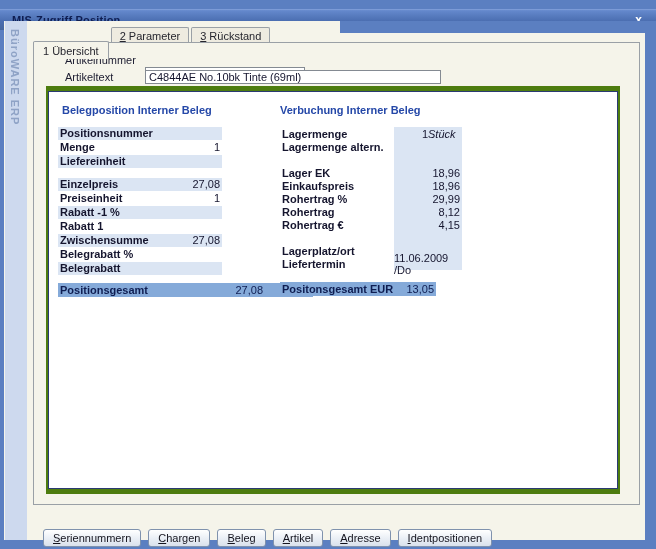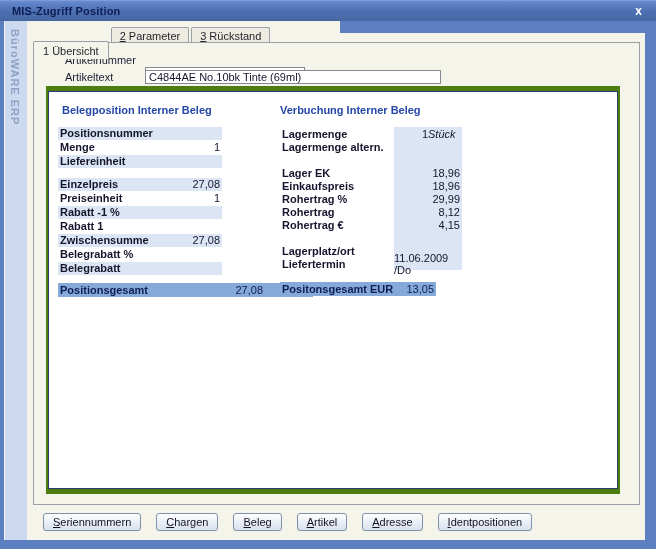--- a/index.html
+++ b/index.html
@@ -2,21 +2,21 @@
 <html><head>
 <meta charset="utf-8">
 <style>
   * { margin:0; padding:0; box-sizing:border-box; }
   html,body { width:656px; height:549px; background:#fff; }
   body { font-family:"Liberation Sans", sans-serif; font-size:11px; color:#15152e; }
 
   .window { position:relative; width:656px; height:549px; background:#5b7fc1; overflow:hidden; }
 
   
-  .titlebar { position:absolute; left:0; top:0; width:100%; height:21px;
+  .titlebar { position:absolute; left:0; top:9px; width:100%; height:21px;
     background:linear-gradient(#86a3dc 0%, #6488cc 8%, #4c6fb2 55%, #46679f 100%);
     display:flex; align-items:center; padding:0 10px 0 12px; }
   .titlebar .title { font-weight:bold; color:#0f1e52; letter-spacing:.2px; }
   .titlebar .close { margin-left:auto; color:#fff; font-weight:bold; font-size:12px; line-height:12px;
     padding:0 4px; cursor:default; }
 
   
   .top-strip { position:absolute; left:340px; top:21px; right:0; height:12px; background:#5b7fc1; z-index:4; }
 
   
@@ -74,21 +74,21 @@
 
   .spacer-l1 { height:9px; } .spacer-l2 { height:7px; } .spacer-r { height:12px; }
 
   .band { height:14px; background:#85aad9; display:flex; align-items:center; padding:0 2px; }
   .band .lbl { flex:1; font-weight:bold; color:#0f1e52; }
   .band .val { text-align:right; color:#0f1e52; }
   .band-left  { width:255px;gap:16px; } .band-left .val { padding-right:48px; }
   .band-right { width:156px; }
 
   
-  .btn-bar { position:absolute; left:39px; top:492px; display:flex; gap:15px; z-index:3; }
+  .btn-bar { position:absolute; left:39px; top:508px; display:flex; gap:7px; z-index:3; }
   .btn { background:linear-gradient(#ffffff, #e9eef5 55%, #d9e1ec); border:1px solid #7f92ad;
     border-radius:3px; padding:2px 9px; font-family:inherit; font-size:11px; color:#14141e; cursor:default; }
   .btn span { display:block; }
   .btn span::first-letter { text-decoration:underline; }
 </style>
 </head>
 <body>
 
 <div class="window">
 

